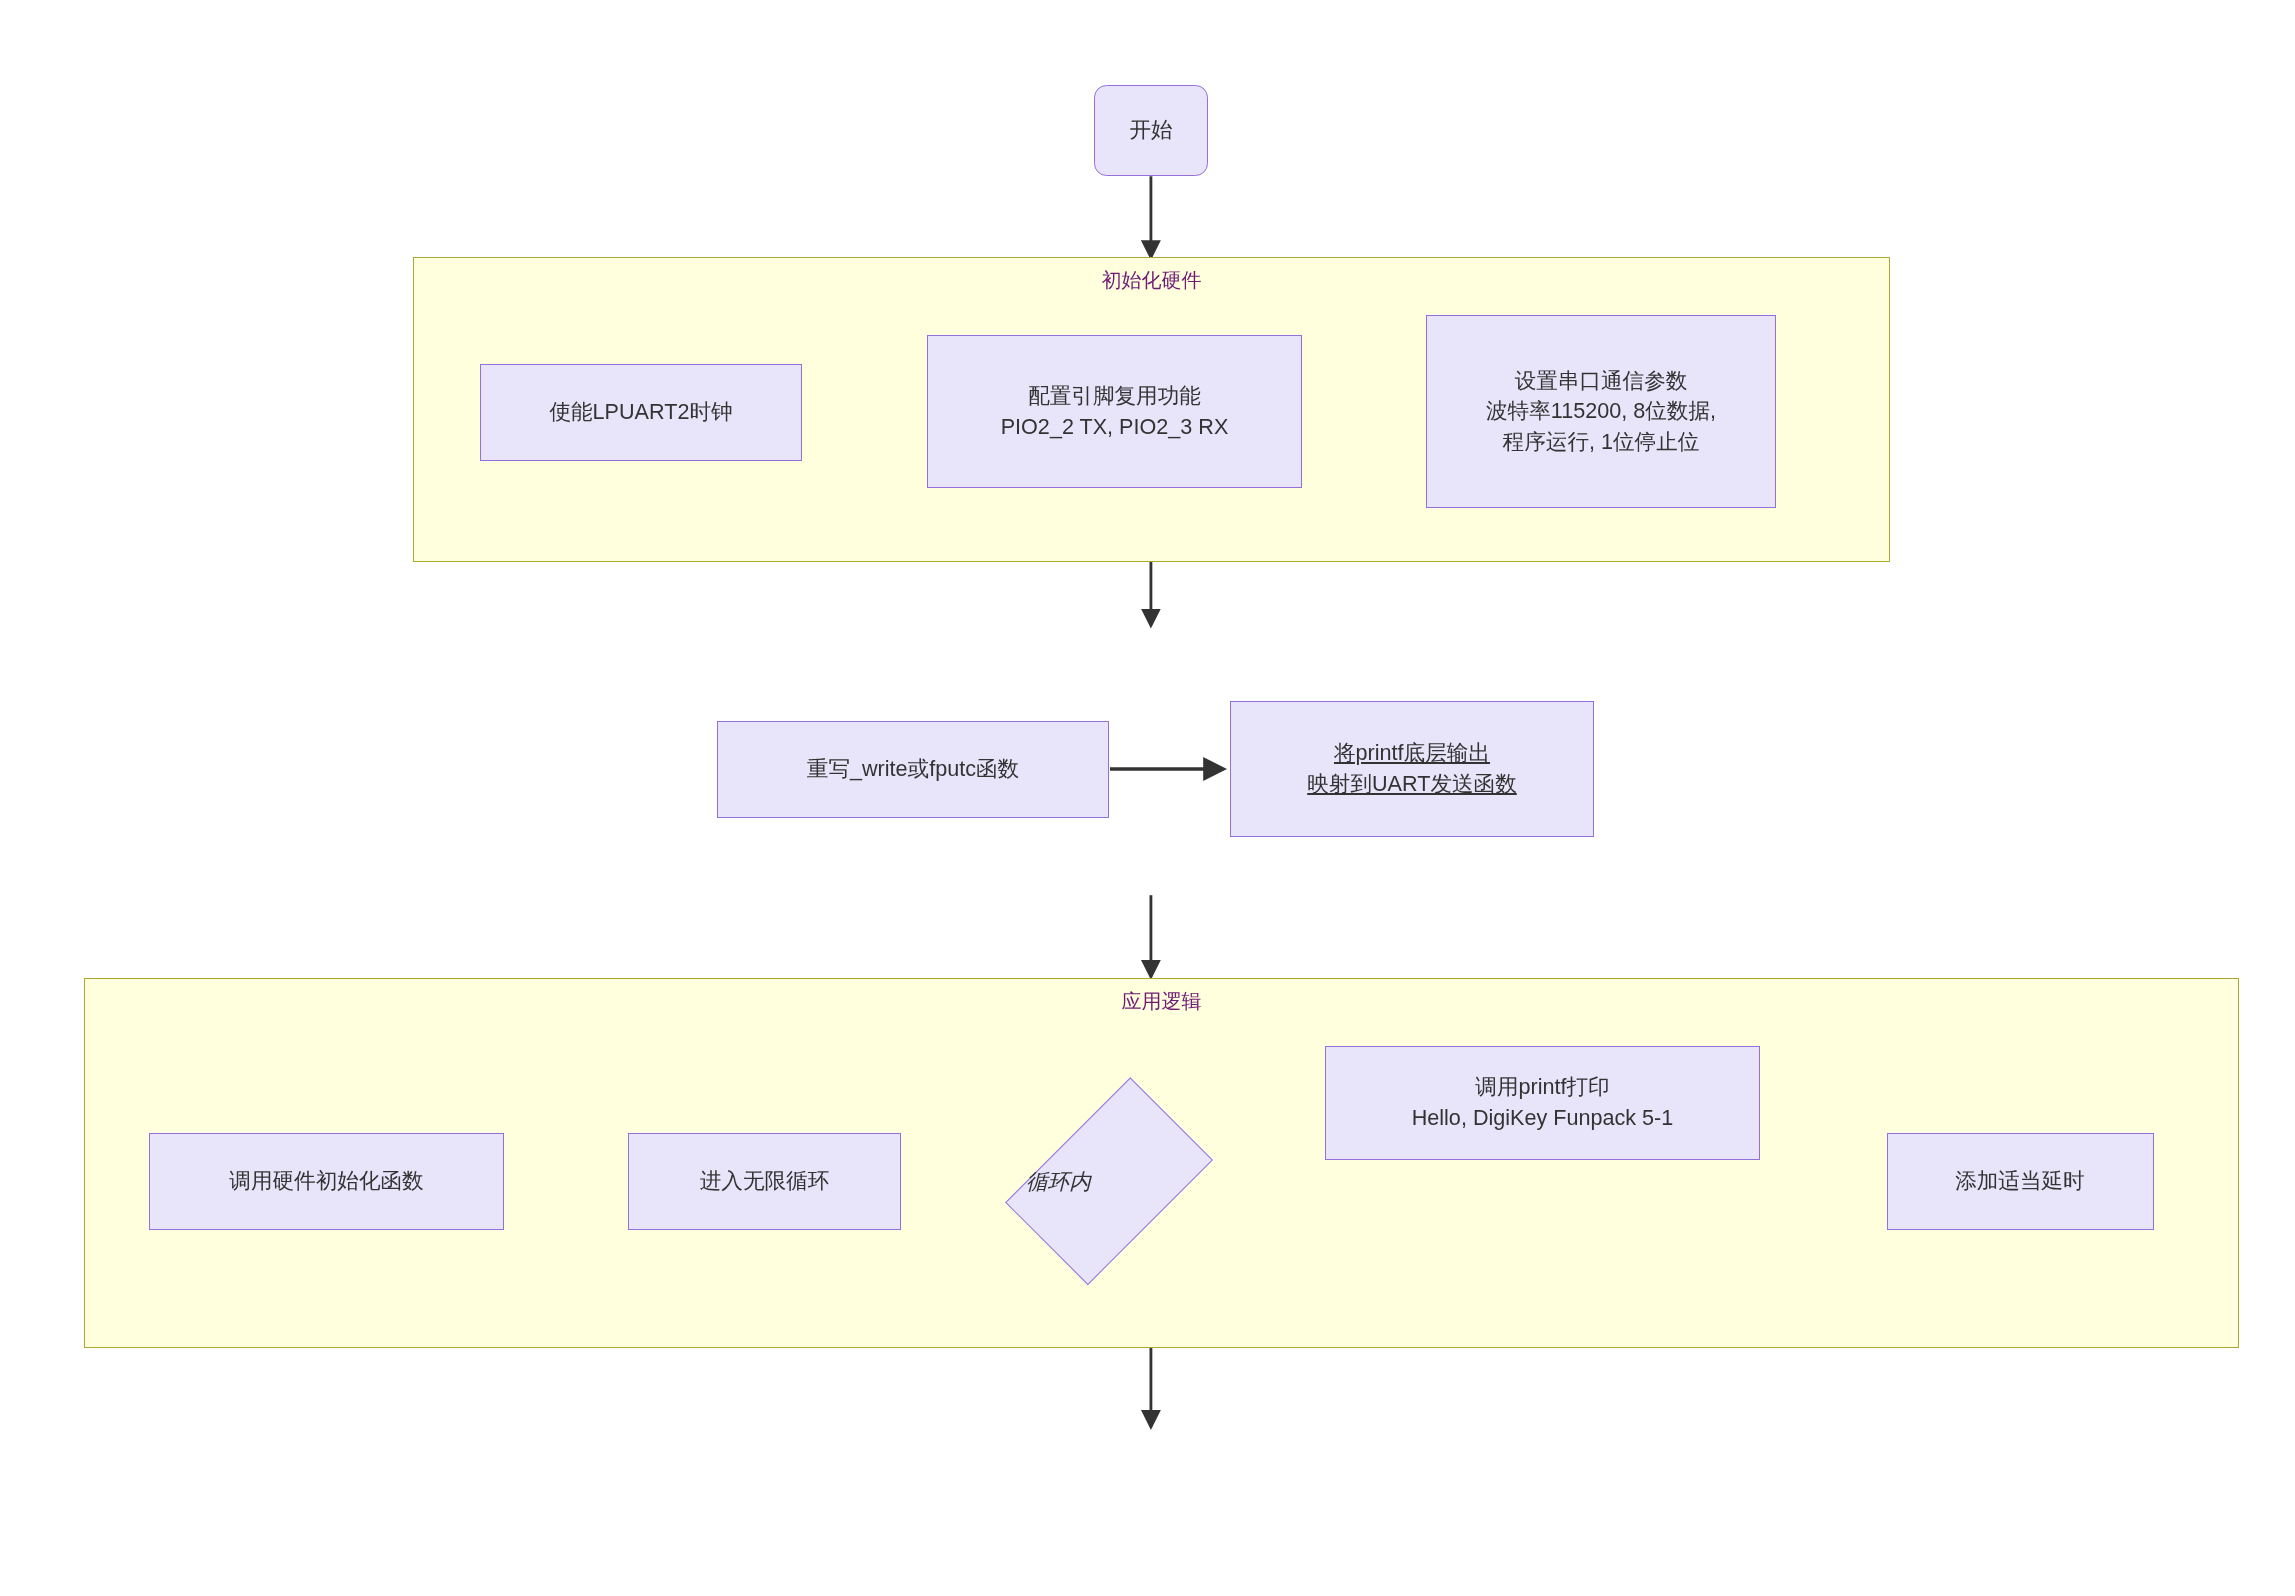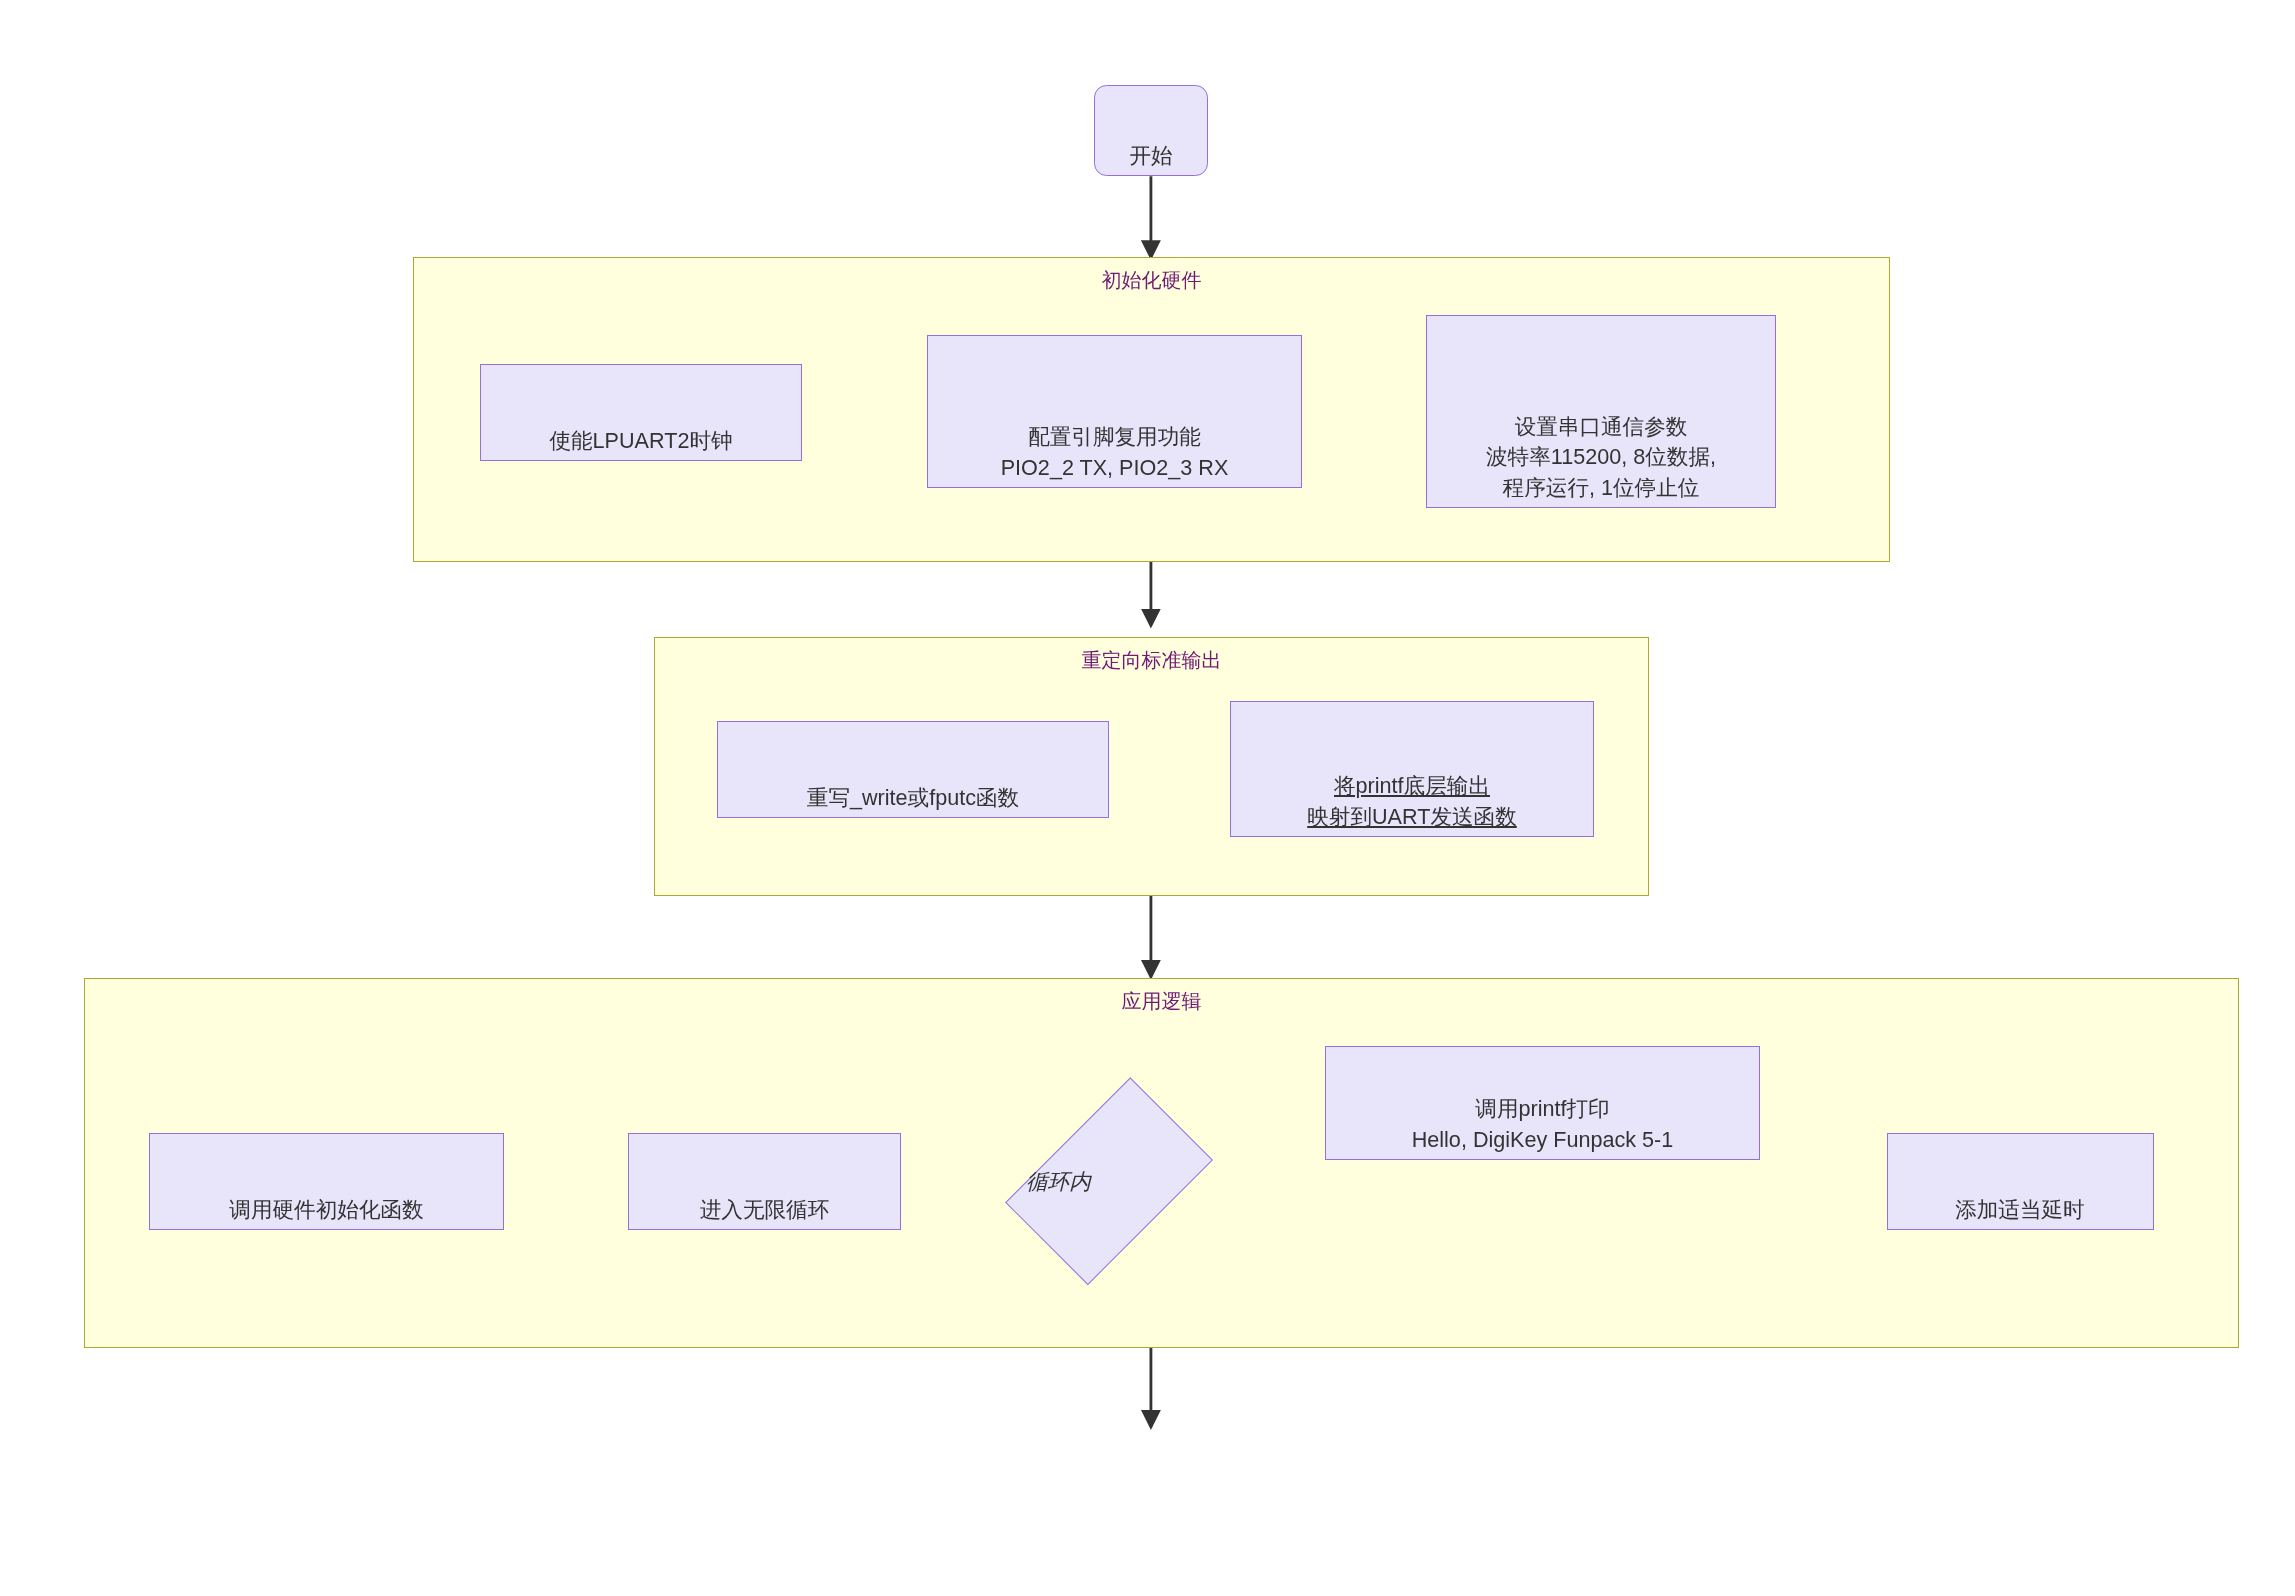--- a/index.html
+++ b/index.html
@@ -45,21 +45,21 @@
     white-space: nowrap;
   }
 
   
   .node {
     position: absolute;
     box-sizing: border-box;
     background: #e8e4fa;
     border: 1.7px solid #9370db;
     display: flex;
-    align-items: flex-end;
+    align-items: center;
     justify-content: center;
     text-align: center;
     color: #333333;
     font-size: 21.6px;
     line-height: 1.42;
     padding: 3.4px 10.2px;
   }
   .node.rounded {
     border-radius: 12.5px;
   }
@@ -155,23 +155,20 @@
   </div>
 
   <div class="node" style="left:1426px; top:315px; width:350px; height:193px;">
     <span class="lines">
       <span>设置串口通信参数</span>
       <span>波特率115200, 8位数据,</span>
       <span>程序运行, 1位停止位</span>
     </span>
   </div>
 
-  <div class="cluster" style="left:654px; top:637px; width:995px; height:259px;">
-    <div class="cluster-label">重定向标准输出</div>
-  </div>
 
   <div class="node" style="left:717px; top:721px; width:392px; height:97px;">
     <span class="lines">重写_write或fputc函数</span>
   </div>
 
   <div class="node" style="left:1230px; top:701px; width:364px; height:136px;text-decoration:underline;">
     <span class="lines">
       <span>将printf底层输出</span>
       <span>映射到UART发送函数</span>
     </span>

